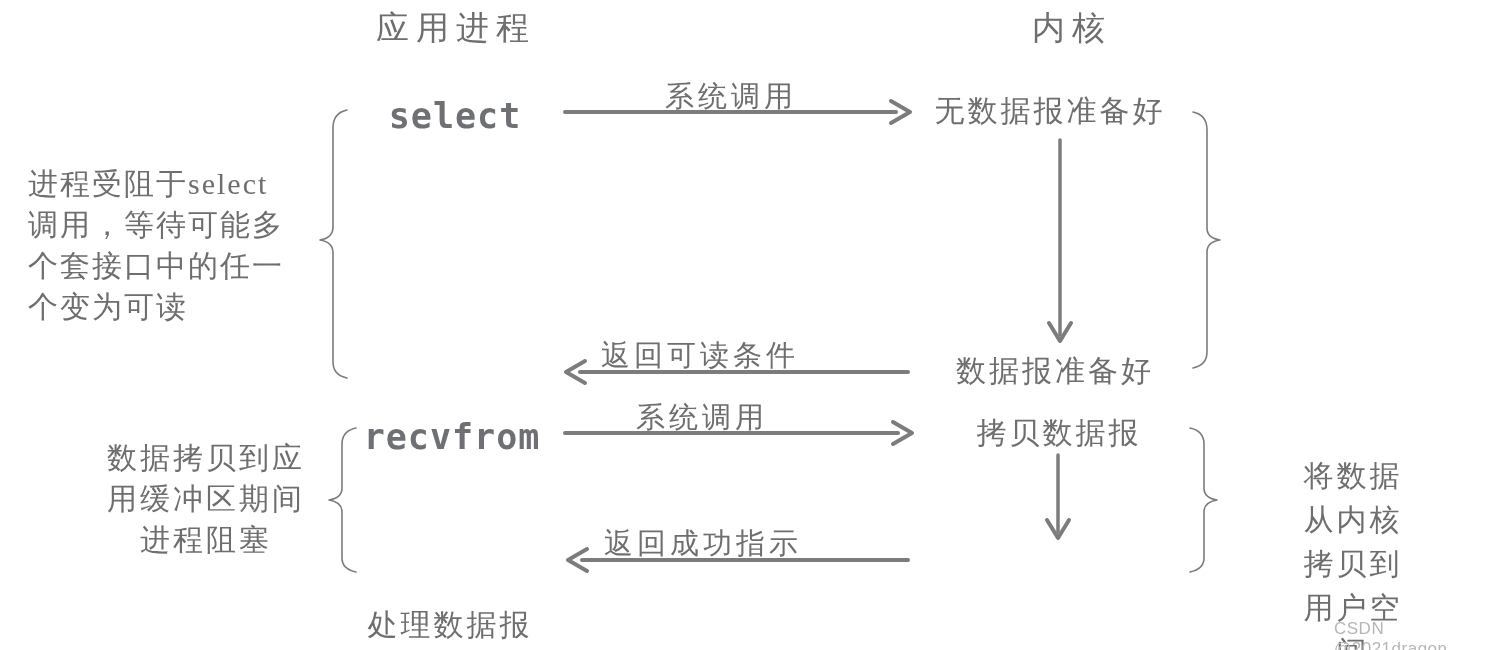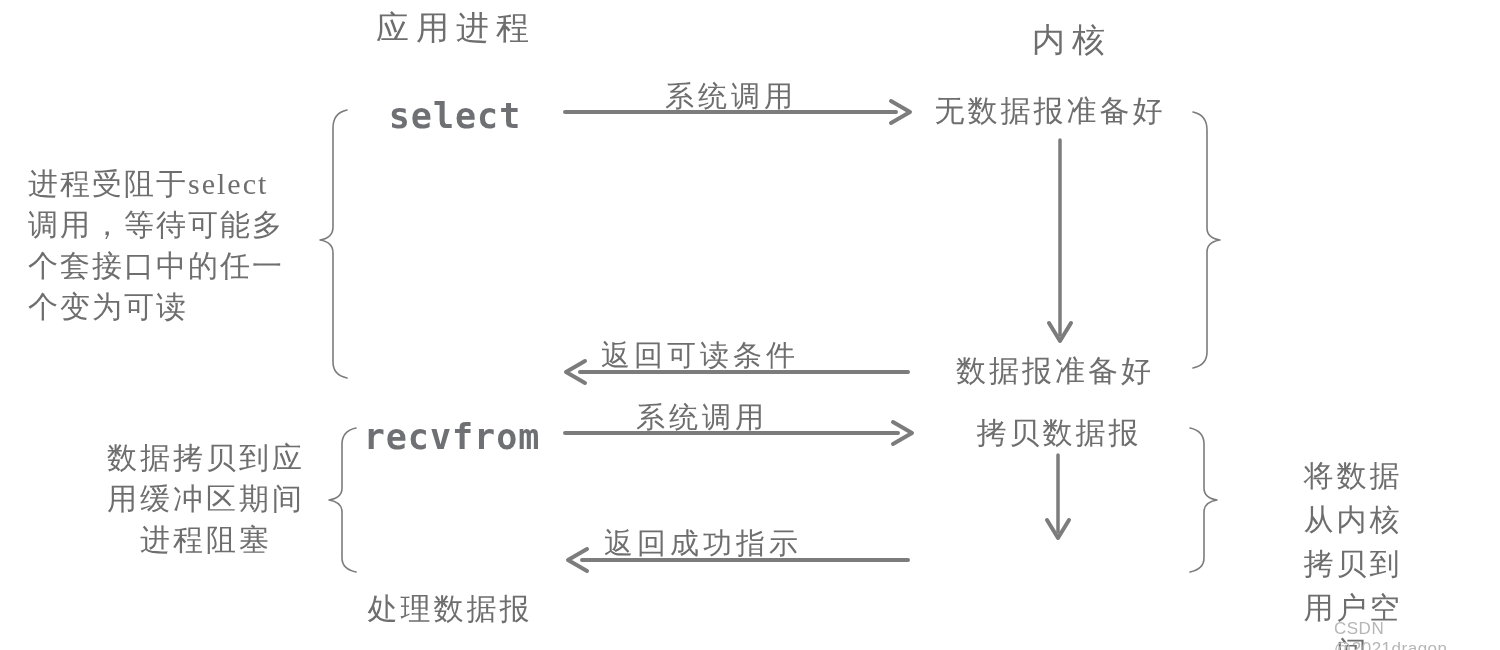--- a/index.html
+++ b/index.html
@@ -104,25 +104,25 @@
     <path class="stroke brace" d="M347,110 Q333,113 333,128 L333,227 Q333,238 320,240 Q333,242 333,253 L333,362 Q333,375 347,378"></path>
 
     <path class="stroke brace" d="M1193,112 Q1207,115 1207,130 L1207,228 Q1207,238 1220,240 Q1207,242 1207,252 L1207,352 Q1207,365 1193,368"></path>
 
     <path class="stroke brace" d="M356,428 Q342,431 342,444 L342,488 Q342,498 329,500 Q342,502 342,512 L342,558 Q342,569 356,572"></path>
 
     <path class="stroke brace" d="M1190,428 Q1204,431 1204,444 L1204,488 Q1204,498 1217,500 Q1204,502 1204,512 L1204,558 Q1204,569 1190,572"></path>
   </svg>
 
   <div class="txt cjk header center-x" style="left:456px; top:8px;">应用进程</div>
-  <div class="txt cjk header center-x" style="left:1072px; top:8px;margin-top:12px;">内核</div>
+  <div class="txt cjk header center-x" style="left:1072px; top:8px;">内核</div>
 
   <div class="txt mono center-x" style="left:455px; top:96px;">select</div>
   <div class="txt mono center-x" style="left:452px; top:417px;">recvfrom</div>
-  <div class="txt cjk center-x" style="left:450px; top:588px;">处理数据报</div>
+  <div class="txt cjk center-x" style="left:450px; top:604px;">处理数据报</div>
 
   <div class="txt cjk note-left" style="left:28px; top:163px; letter-spacing:2px;">进程受阻于select
 调用，等待可能多
 个套接口中的任一
 个变为可读</div>
   <div class="txt cjk note-center center-x" style="left:206px; top:437px;">数据拷贝到应
 用缓冲区期间
 进程阻塞</div>
 
   <div class="txt arrow-label center-x" style="left:731px; top:77px;">系统调用</div>

